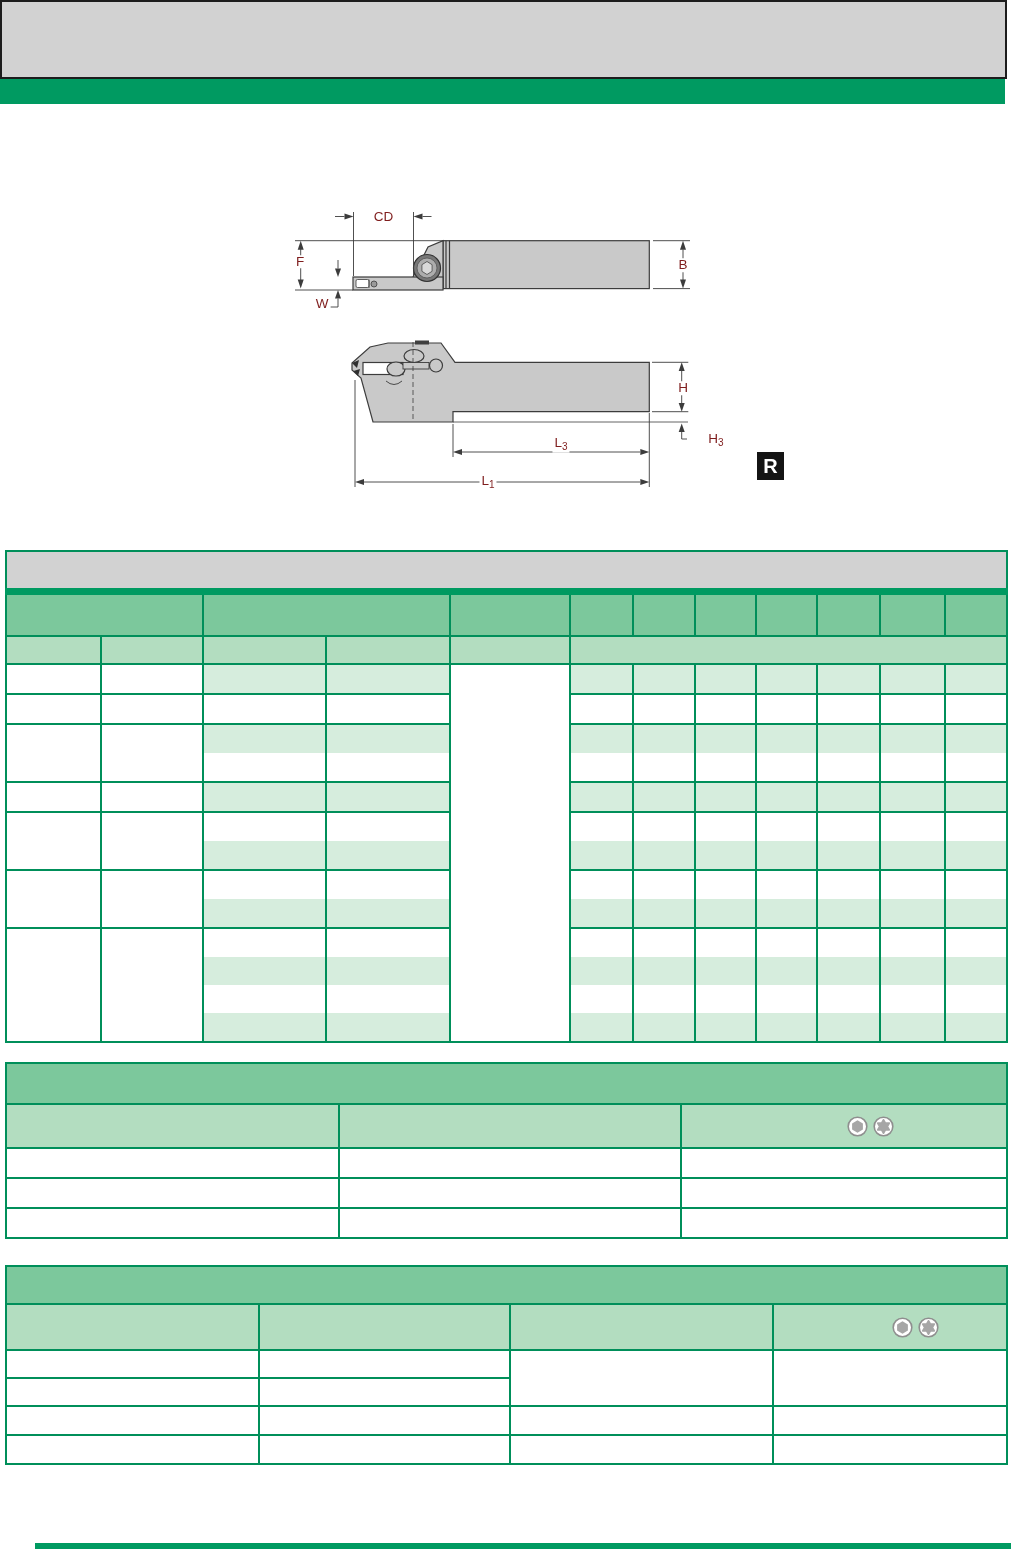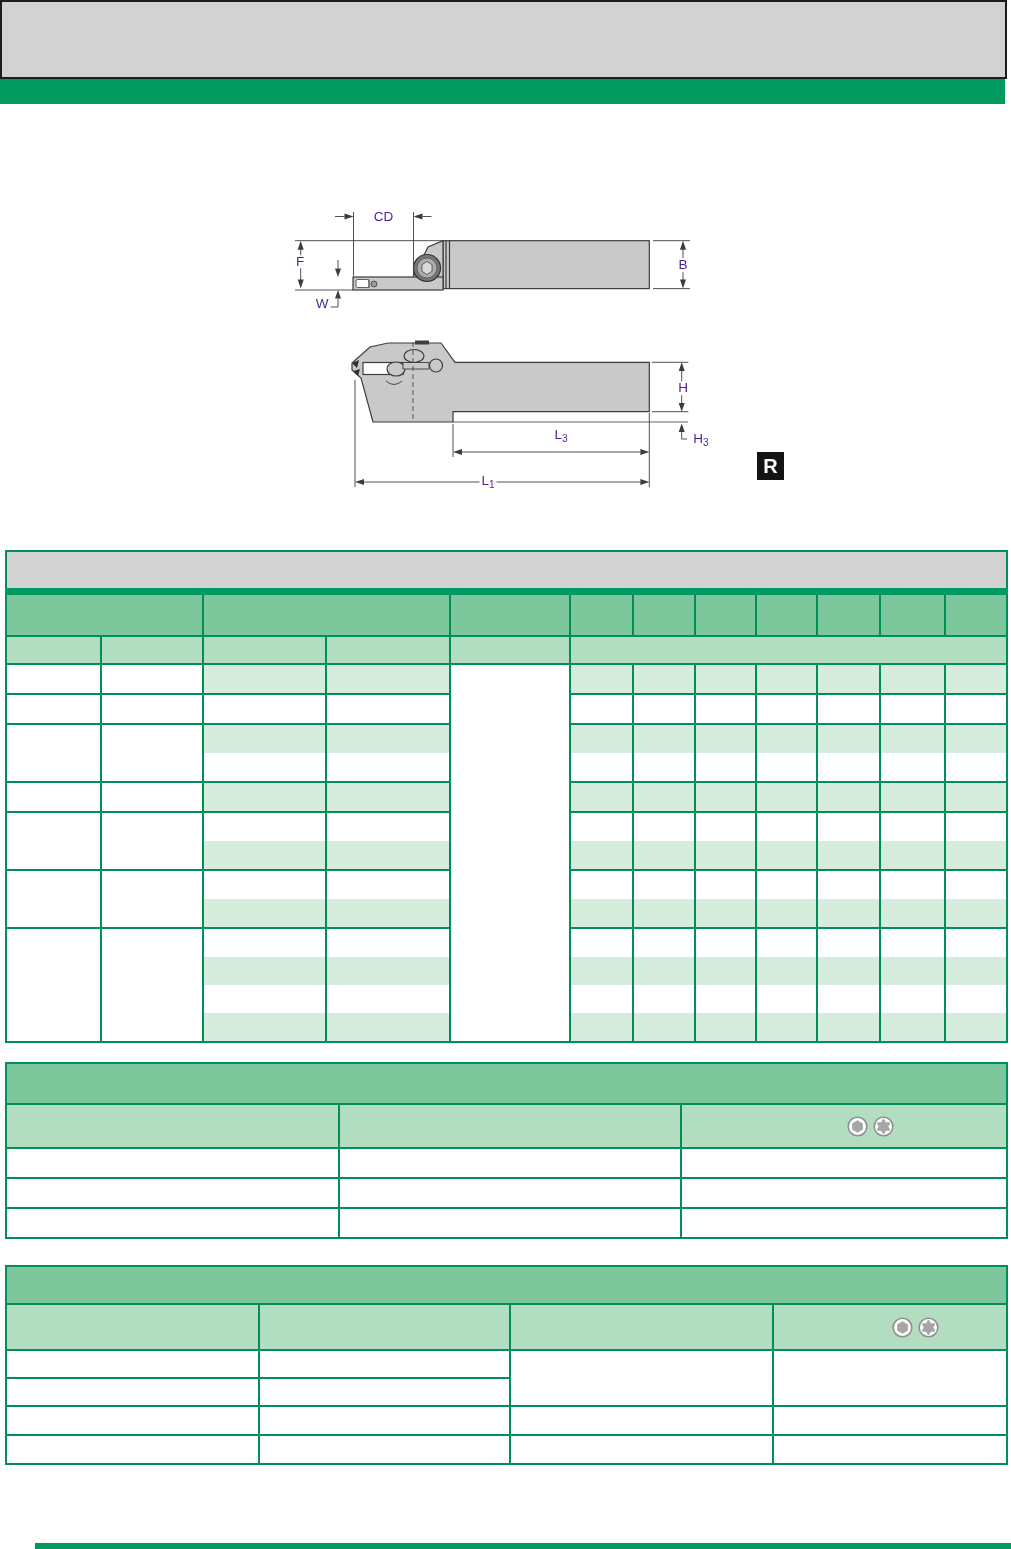--- a/index.html
+++ b/index.html
@@ -9,21 +9,21 @@
   
   .banner{position:absolute;left:0;top:0;width:1003px;height:75px;
           background:#d2d2d2;border:2px solid #1c1c1c;}
   .banner-stripe{position:absolute;left:0;top:79px;width:1005px;height:25px;
           background:#009a61;}
 
   
   .drawing{position:absolute;left:280px;top:200px;width:540px;height:300px;}
   .drawing svg{position:absolute;left:0;top:0;}
   .dlab{position:absolute;transform:translate(-50%,-50%);
-        font-size:13.5px;color:#4c1d95;background:#fff;padding:0 2px;
+        font-size:13.5px;color:#7f1d1d;background:#fff;padding:0 2px;
         white-space:nowrap;line-height:1;}
   .dlab sub{font-size:10px;}
   .rbadge{position:absolute;left:477px;top:252px;width:27px;height:28px;
           background:#141414;color:#fff;font-weight:bold;font-size:20px;
           display:flex;align-items:center;justify-content:center;}
 
   
   table{border-collapse:collapse;table-layout:fixed;position:absolute;}
   td{padding:0;border:0 solid #008f5a;}
 
@@ -144,22 +144,22 @@
       <polygon points="75,282 84,279 84,285" fill="#3c3c3c" stroke="none"></polygon>
       <polygon points="369.3,282 360.3,279 360.3,285" fill="#3c3c3c" stroke="none"></polygon>
     </g>
   </svg>
 
   <span class="dlab" style="left:103.5px;top:16.5px">CD</span>
   <span class="dlab" style="left:20px;top:61.5px">F</span>
   <span class="dlab" style="left:42px;top:104px">W</span>
   <span class="dlab" style="left:403px;top:65px">B</span>
   <span class="dlab" style="left:403px;top:188px">H</span>
-  <span class="dlab" style="left:421px;top:240px"><span>H</span><sub>3</sub></span>
-  <span class="dlab" style="left:281px;top:236px"><span>L</span><sub>3</sub></span>
+  <span class="dlab" style="left:436px;top:240px"><span>H</span><sub>3</sub></span>
+  <span class="dlab" style="left:281px;top:244px"><span>L</span><sub>3</sub></span>
   <span class="dlab" style="left:208px;top:282px"><span>L</span><sub>1</sub></span>
   <div class="rbadge">
       <span>R</span>
     </div>
 </div>
 
 <table id="t1">
   <colgroup>
     <col style="width:95px">
       <col style="width:102px">

